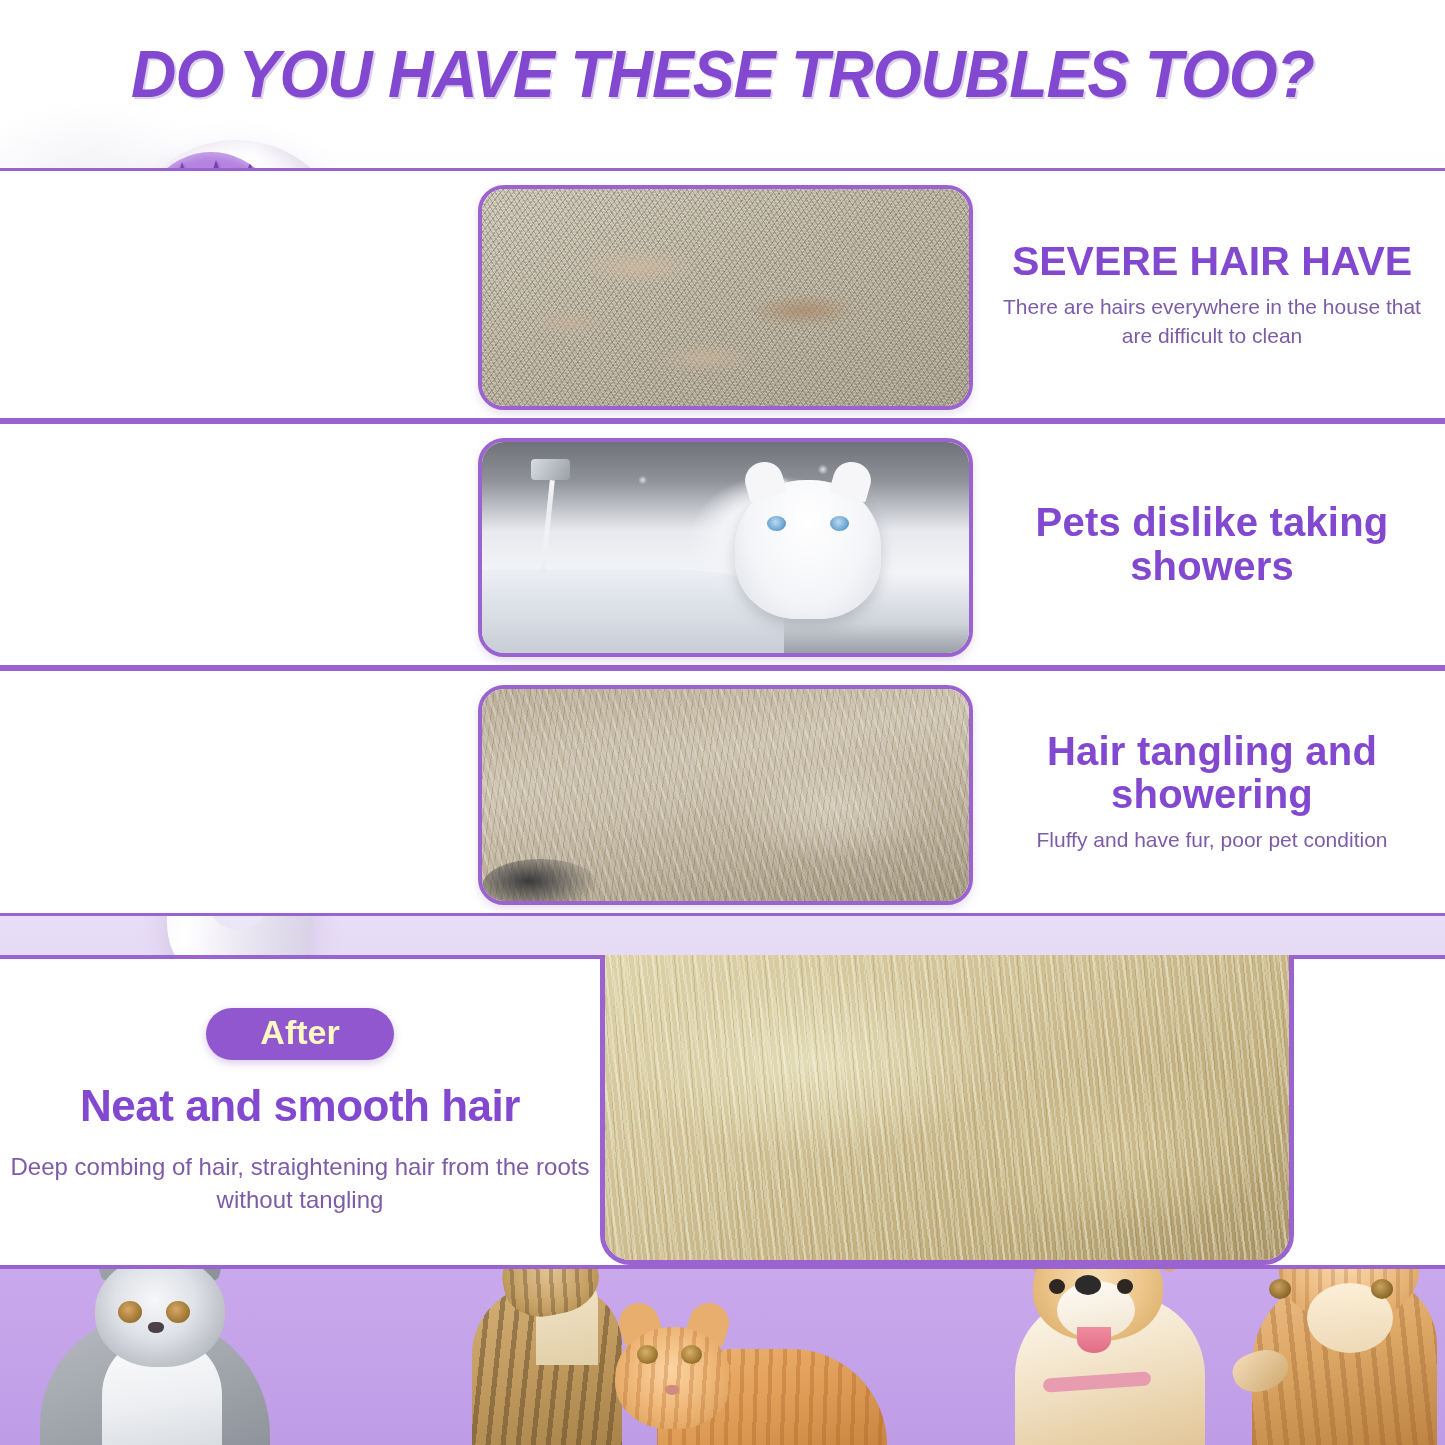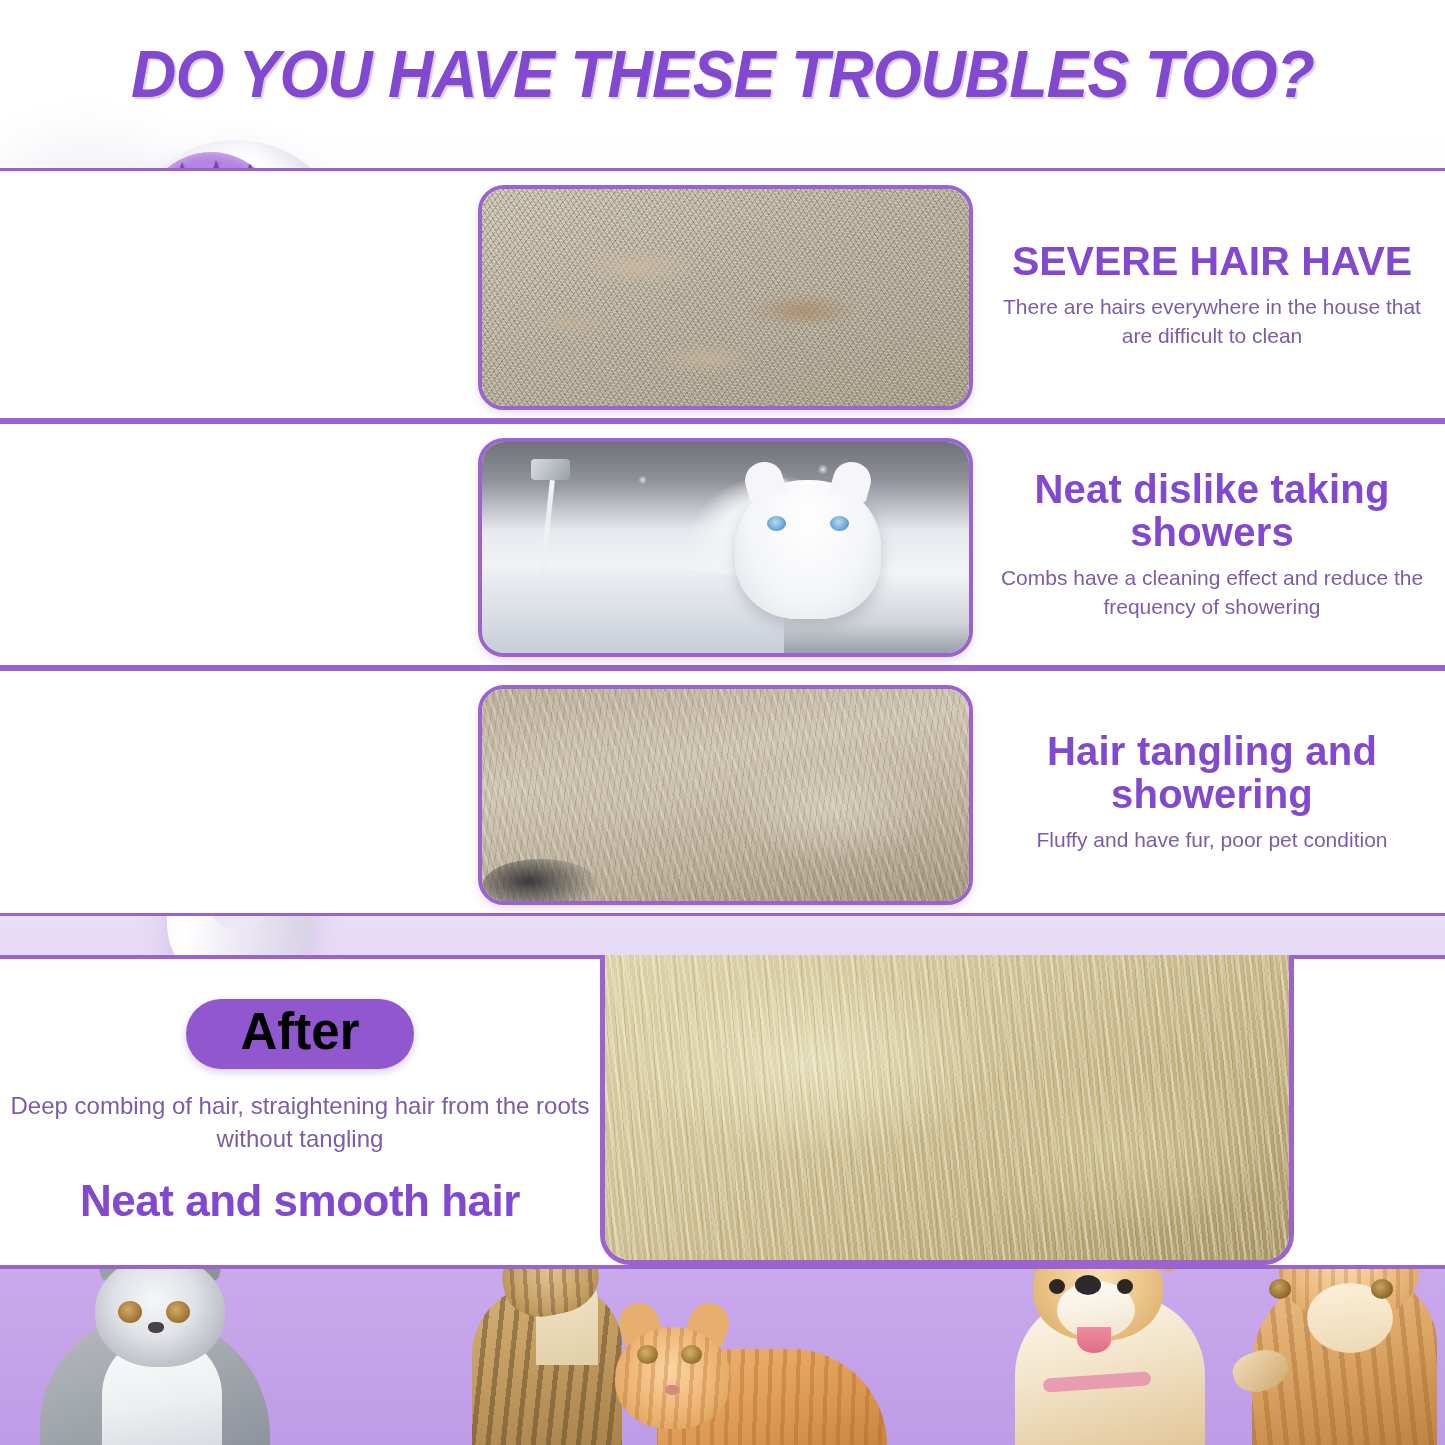--- a/index.html
+++ b/index.html
@@ -231,22 +231,22 @@
     position:absolute; left:0; top:955px; width:1445px; height:310px;
     background:#ffffff;
     border-top:4px solid #9a63cf;
   }
   #after-copy {
     position:absolute; left:0; top:0; width:600px; height:100%;
     display:flex; flex-direction:column; align-items:center; justify-content:center;
   }
   #after-badge {
     background:#9057ce;
-    color:#000000;
-    font-size:51px; font-weight:bold;
+    color:#fef9c3;
+    font-size:34px; font-weight:bold;
     padding:6px 54px 10px 54px;
     border-radius:40px;
     line-height:1.06;
     box-shadow:0 3px 8px rgba(120,70,180,.28);
   }
   #after-head {
     margin-top:22px;
     color:#8248cf; font-weight:bold; font-size:44px; line-height:1.1;
     letter-spacing:-.5px;
   }
@@ -526,40 +526,39 @@
         <div class="tub-water"></div>
         <div class="tub-faucet"></div>
         <div class="tub-stream"></div>
         <div class="tub-cat">
           <div class="eye l"></div>
             <div class="eye r"></div>
         </div>
       </div>
     </div>
     <div class="copy">
-      <div class="c-head mixed">Neat dislike taking showers</div>
-      <div class="c-sub">Combs have a cleaning effect and reduce the frequency of showering</div>
+      <div class="c-head mixed">Pets dislike taking showers</div>
     </div>
   </div>
 
   <div class="card" style="top:668px; height:248px;">
     <div class="photo" style="height:220px;">
       <div class="ph tex-fur"></div>
     </div>
     <div class="copy">
       <div class="c-head mixed">Hair tangling and showering</div>
       <div class="c-sub">Fluffy and have fur, poor pet condition</div>
     </div>
   </div>
 
   <div id="after">
     <div id="after-copy">
       <div id="after-badge">After</div>
+      <div id="after-head">Neat and smooth hair</div>
       <div id="after-sub">Deep combing of hair, straightening hair from the roots without tangling</div>
-      <div id="after-head">Neat and smooth hair</div>
     </div>
     <div id="after-photo">
       <div class="ph tex-smooth"></div>
     </div>
   </div>
 
   <div id="petstrip">
 
     <div class="pet p1">
       <div class="body"></div>

